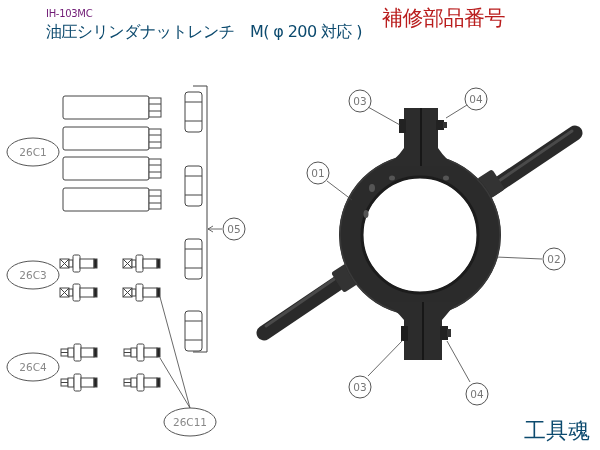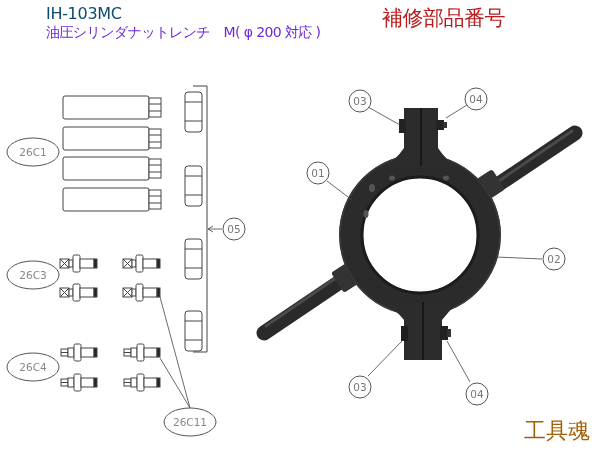--- a/index.html
+++ b/index.html
@@ -1,22 +1,22 @@
 <!DOCTYPE html>
 <html><head>
 <meta charset="utf-8">
 <style>
   html, body { margin: 0; padding: 0; background: #ffffff; }
   body { width: 600px; height: 450px; position: relative; overflow: hidden;
          font-family: "DejaVu Sans", "Liberation Sans", sans-serif; color: #222; }
   .abs { position: absolute; }
-  .title { left: 46px; top: 5px; font-size: 16px; line-height: 17px; color: #0c4a6e; letter-spacing: -0.3px; }
-  .subtitle { left: 46px; top: 23px; font-size: 14px; line-height: 18px; color: #6d28d9; letter-spacing: -0.6px; white-space: nowrap; }
+  .title { left: 46px; top: 5px; font-size: 10px; line-height: 17px; color: #701a75; letter-spacing: -0.3px; }
+  .subtitle { left: 46px; top: 23px; font-size: 16px; line-height: 18px; color: #0c4a6e; letter-spacing: -0.6px; white-space: nowrap; }
   .heading { left: 382px; top: 5px; font-size: 21px; line-height: 26px; color: #b91c1c; letter-spacing: -0.5px; }
-  .brand { left: 524px; top: 418px; font-size: 22px; line-height: 26px; color: #a16207; }
+  .brand { left: 524px; top: 418px; font-size: 22px; line-height: 26px; color: #0c4a6e; }
   svg.diagram { position: absolute; left: 0; top: 0; }
   .ellipse-label { font-family: "DejaVu Sans", "Liberation Sans", sans-serif; font-size: 10.5px; fill: #888; }
   .circle-label { font-family: "DejaVu Sans", "Liberation Sans", sans-serif; font-size: 10.5px; fill: #777; }
 </style>
 </head>
 <body>
 
 <div class="abs title">IH-103MC</div>
 <div class="abs subtitle">油圧シリンダナットレンチ　M( φ 200 対応 )</div>
 <div class="abs heading">補修部品番号</div>

